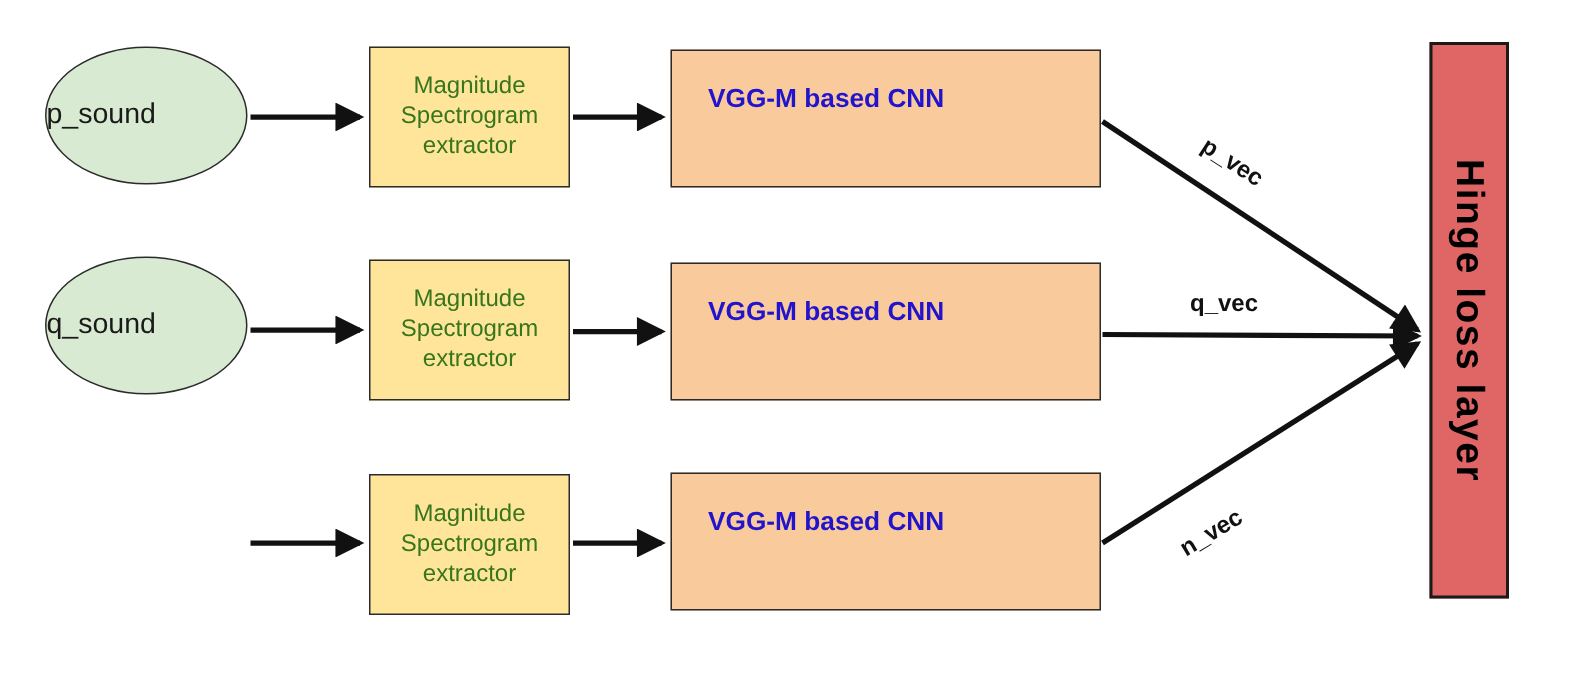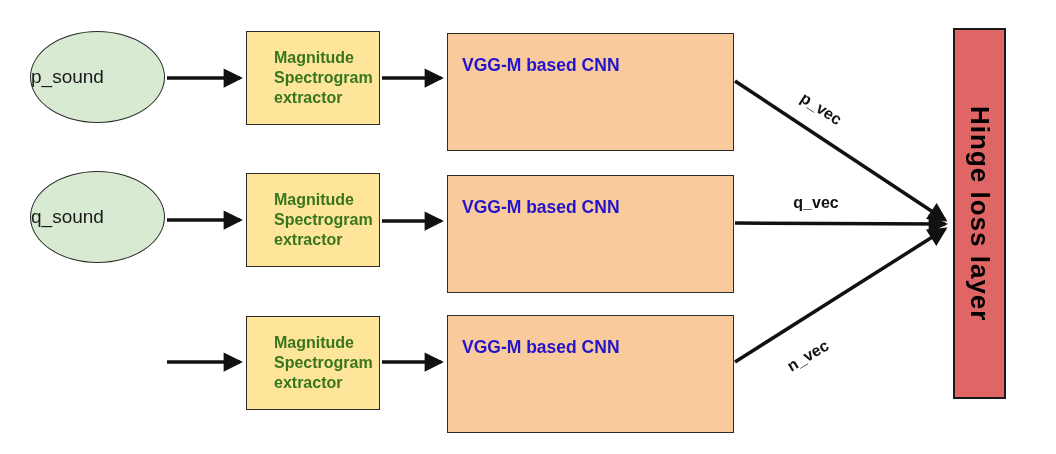--- a/index.html
+++ b/index.html
@@ -17,29 +17,30 @@
     border:1.5px solid #2b2b2b;
     border-radius:50%;
     display:flex;align-items:center;justify-content:flex-start;
     font-size:19px;color:#1a1a1a;
   }
   .extractor{
     width:134px;height:94px;
     background:#ffe599;
     border:1.5px solid #2b2b2b;
     display:flex;flex-direction:column;justify-content:center;
-    padding-left:27px;
-    font-size:16px;line-height:20px;font-weight:bold;
+    padding-left:0;
+    font-size:16px;line-height:20px;font-weight:normal;
     color:#38761d;
+    text-align:center;
   }
   .cnn{
-    width:287px;height:118px;
+    width:287px;height:92px;
     background:#f9cb9c;
     border:1.5px solid #2b2b2b;
-    padding:21px 0 0 14px;
+    padding:21px 0 0 24px;
     font-size:17.5px;font-weight:bold;
     color:#2213cc;
   }
   .output-box{
     left:953px;top:28px;width:53px;height:371px;
     background:#e06666;
     border:2px solid #1a1a1a;
     display:flex;align-items:center;justify-content:center;
   }
   .output-box span{

